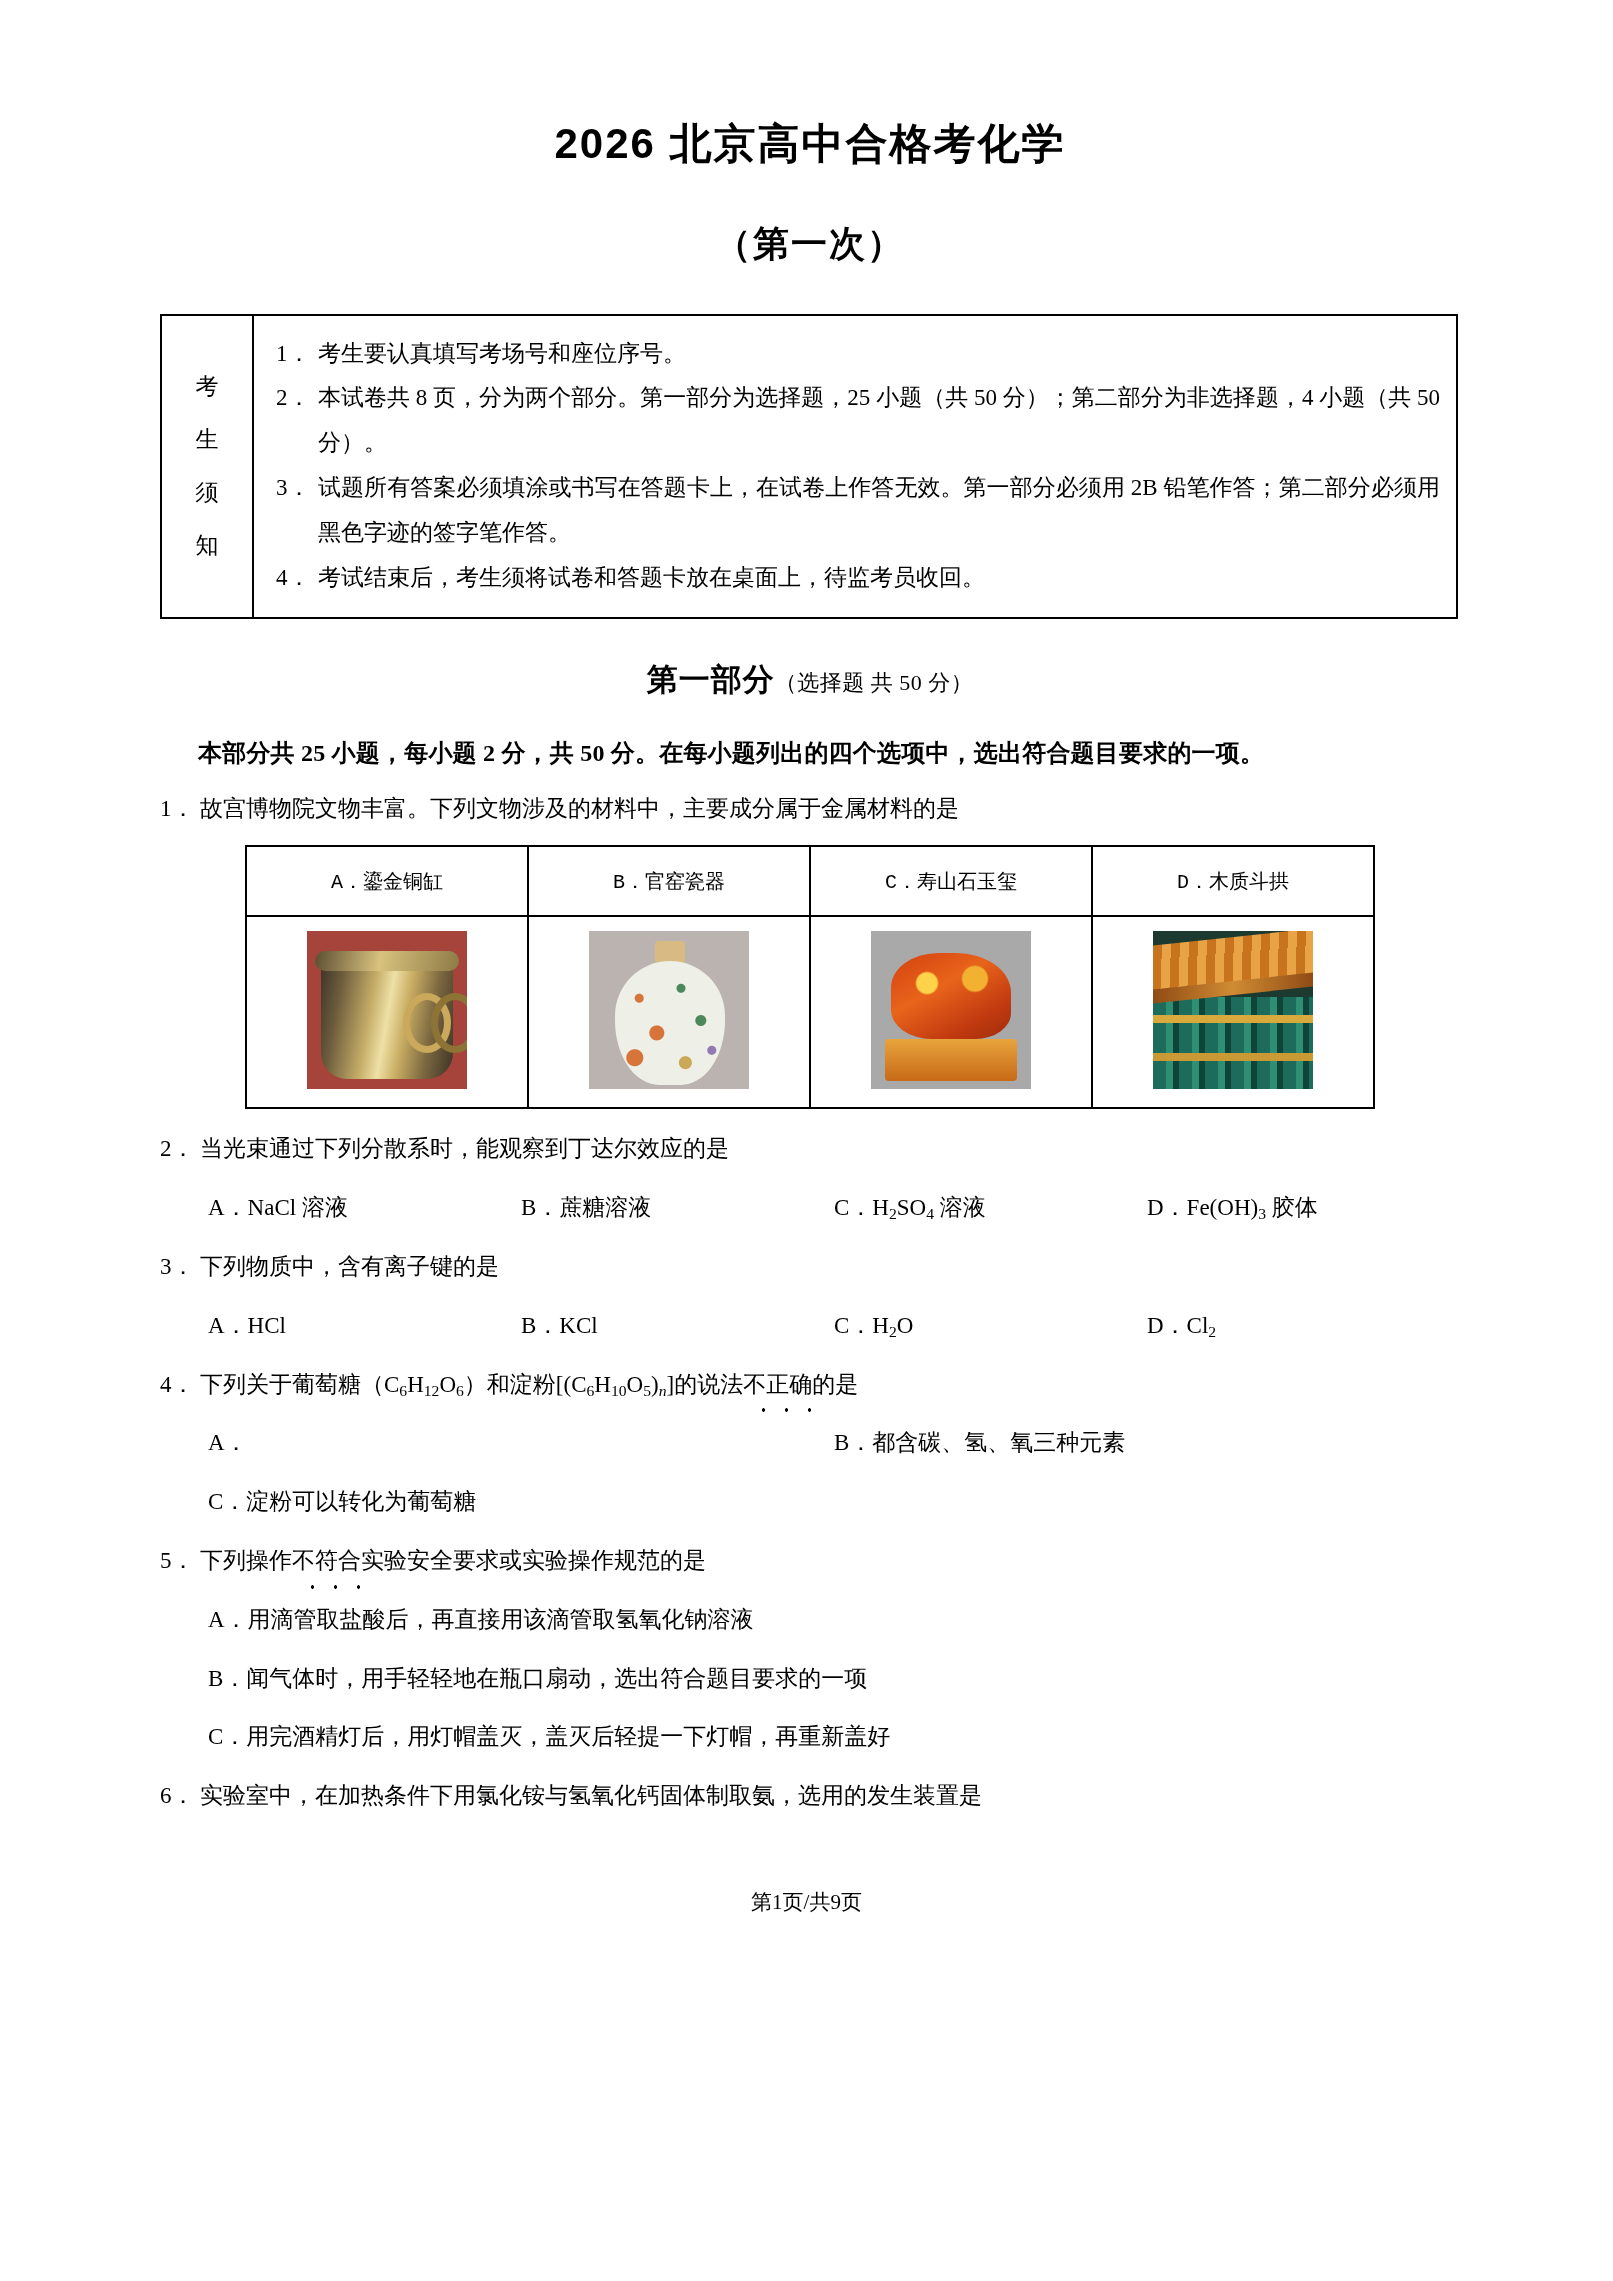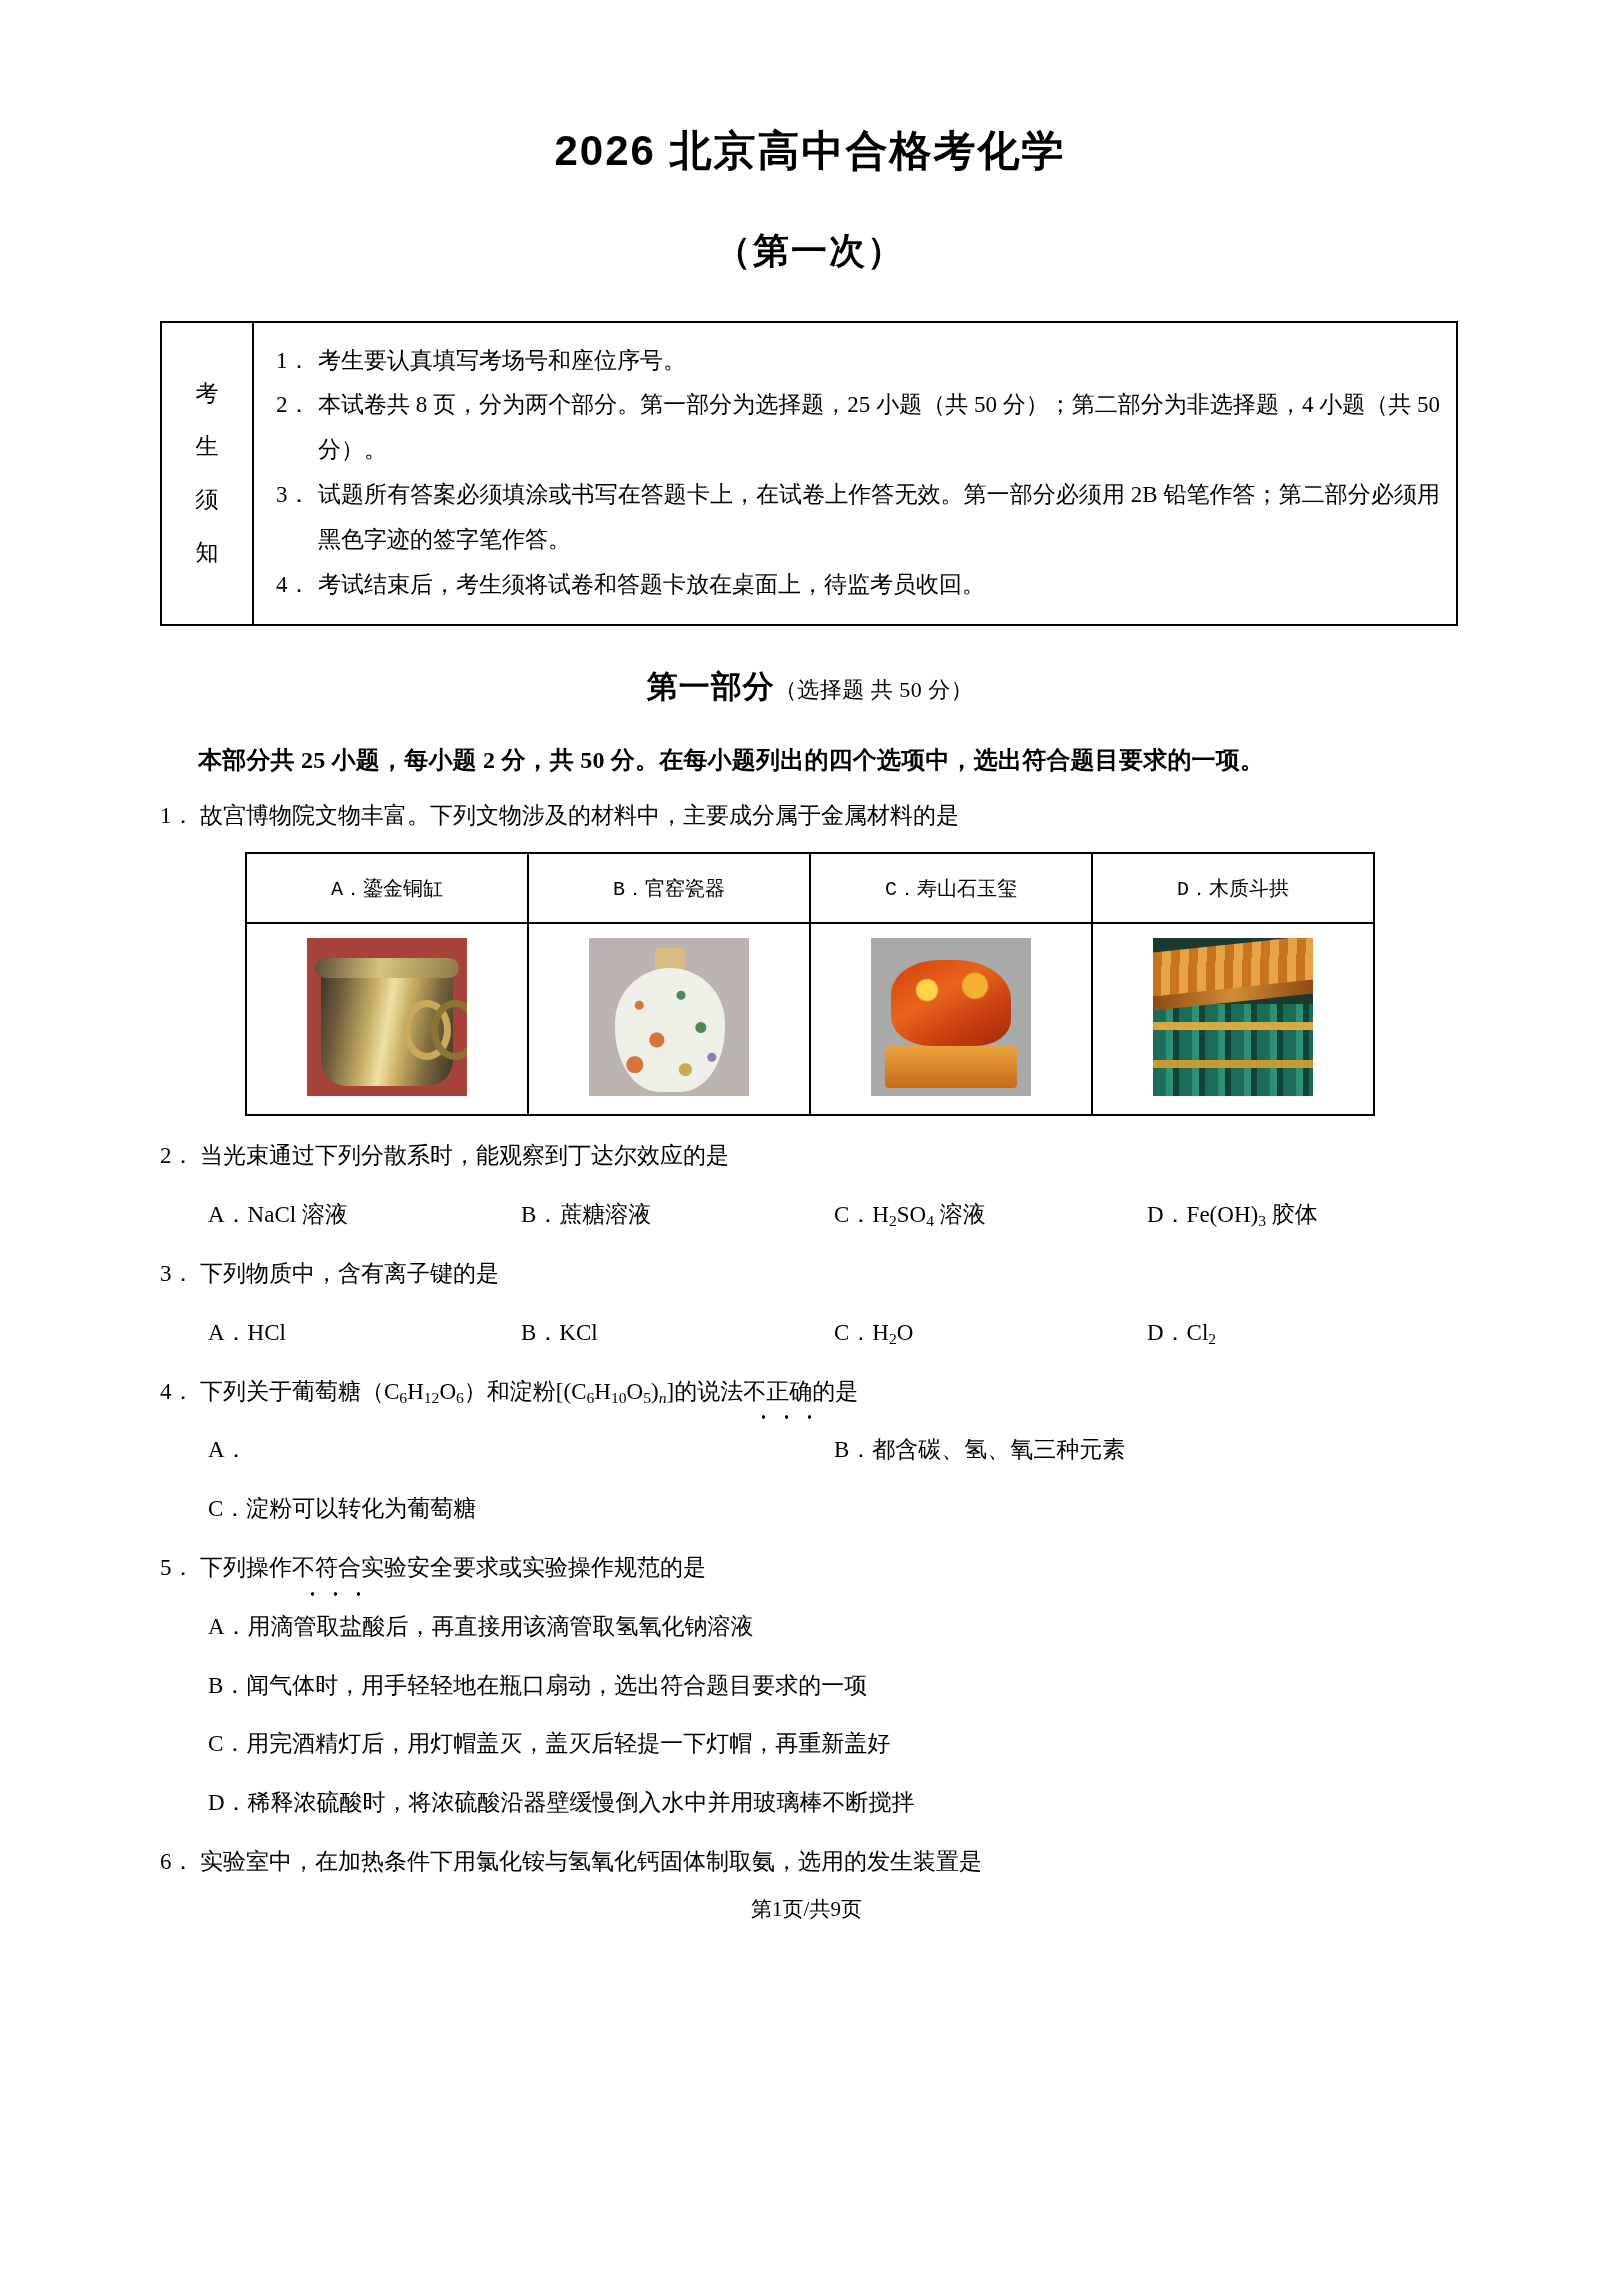--- a/index.html
+++ b/index.html
@@ -8,21 +8,21 @@
     background: #ffffff;
   }
   body {
     font-family: "Liberation Serif", "DejaVu Serif", serif;
     color: #000000;
   }
   .page {
     position: relative;
     width: 1613px;
     height: 1960px;
-    margin: 15px auto;
+    margin: 8px auto;
     background: #ffffff;
     box-sizing: border-box;
     padding: 0;
     overflow: hidden;
   }
   .content {
     position: absolute;
     left: 160px;
     top: 0;
     width: 1300px;
@@ -485,23 +485,20 @@
     </div>
     <div class="choice-block">
       <span>A．用滴管取盐酸后，再直接用该滴管取氢氧化钠溶液</span>
     </div>
     <div class="choice-block">
       <span>B．闻气体时，用手轻轻地在瓶口扇动，选出符合题目要求的一项</span>
     </div>
     <div class="choice-block">
       <span>C．用完酒精灯后，用灯帽盖灭，盖灭后轻提一下灯帽，再重新盖好</span>
     </div>
-    <div class="choice-block">
-      <span>D．稀释浓硫酸时，将浓硫酸沿器壁缓慢倒入水中并用玻璃棒不断搅拌</span>
-    </div>
 
     <div class="question">
       <div class="q-num">6．</div>
       <div class="q-text">实验室中，在加热条件下用氯化铵与氢氧化钙固体制取氨，选用的发生装置是</div>
     </div>
 
   </div>
 
   <div class="page-footer">第1页/共9页</div>
 </div>

